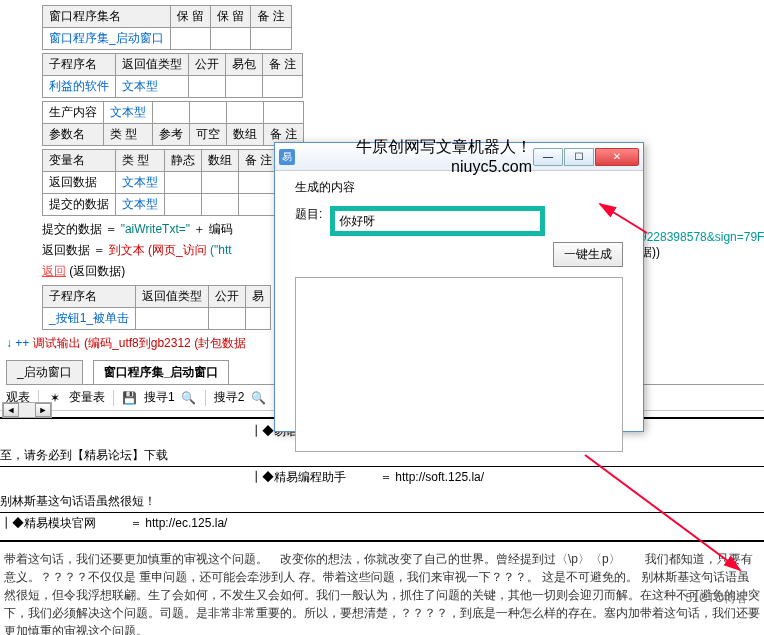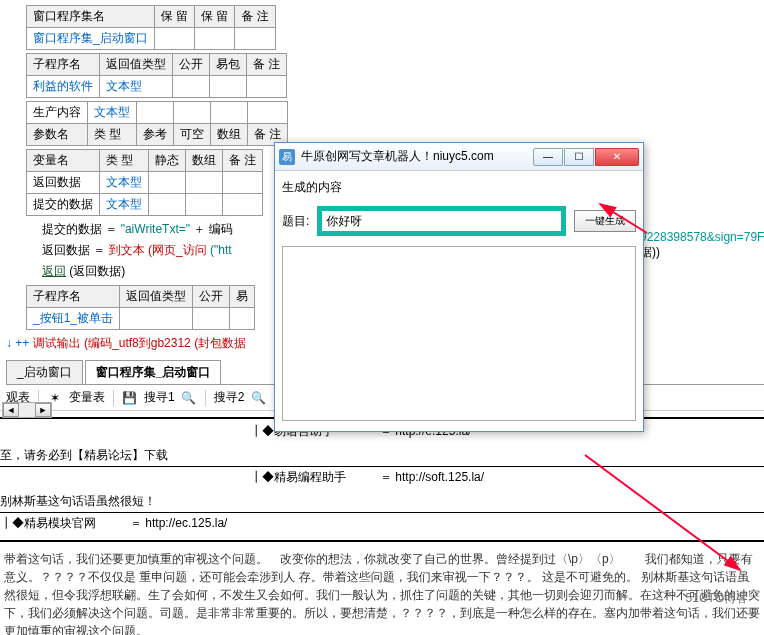--- a/index.html
+++ b/index.html
@@ -1,53 +1,53 @@
 <!DOCTYPE html>
 <html><head>
 <meta charset="utf-8">
 <style>
 * { box-sizing: border-box; margin: 0; padding: 0; }
 body { font-family: "Microsoft YaHei", SimSun, sans-serif; font-size: 12px; color: #000; background: #fff; width: 764px; height: 635px; overflow: hidden; position: relative; }
 
 .code-area { padding: 2px; position: relative; }
 
-table.grid { border-collapse: collapse; margin: 3px 0 3px 24px; }
+table.grid { border-collapse: collapse; margin: 3px 0 3px 40px; }
 table.grid td, table.grid th { border: 1px solid #999; padding: 2px 6px; font-size: 12px; font-weight: normal; text-align: left; background: #fff; }
 table.grid th { background: #f0f0f0; }
 .blue-link { color: #0066cc; }
 .teal { color: #008080; }
 .red { color: #cc0000; }
-.green { color: #14532d; text-decoration: underline; }
+.green { color: #ef4444; text-decoration: underline; }
 
 .code-line { margin-left: 40px; padding: 2px 0; font-size: 12px; white-space: nowrap; }
 
 .dialog { position: absolute; left: 274px; top: 142px; width: 370px; height: 290px; border: 1px solid #5a8fc8; background: #fff; box-shadow: 2px 2px 8px rgba(0,0,0,0.3); z-index: 100; }
 .dialog-title { background: linear-gradient(#fff, #e8f0fa); height: 28px; display: flex; align-items: center; padding: 0 4px; border-bottom: 1px solid #ccc; }
 .dialog-icon { width: 16px; height: 16px; background: #4a90d9; margin-right: 6px; border-radius: 2px; display: flex; align-items: center; justify-content: center; color: #fff; font-size: 10px; }
-.dialog-title-text { flex: 1; font-size: 12px; }
+.dialog-title-text { flex: 1; font-size: 16px; text-align: right; }
 .win-btns { display: flex; }
 .win-btn { width: 30px; height: 18px; border: 1px solid #8aa; margin-left: 1px; display: flex; align-items: center; justify-content: center; font-size: 10px; background: linear-gradient(#f8fcff,#d8e8f8); cursor: pointer; }
 .win-btn.min { border-radius: 2px 0 0 2px; }
 .win-btn.close { background: linear-gradient(#f88,#d44); color: #fff; width: 44px; border-color: #c33; border-radius: 0 2px 2px 0; }
-.dialog-body { padding: 8px 7px; }
+.dialog-body { padding: 8px 20px; }
 .dialog-label { font-size: 12px; margin-bottom: 6px; }
-.dialog-row { display: flex; align-items: center; margin: 10px 0; gap: 8px; }
+.dialog-row { display: flex; align-items: flex-start; margin: 10px 0; gap: 8px; }
 .dialog-input { flex: 1; border: 5px solid #14b8a6; padding: 3px 4px; font-size: 12px; }
-.gen-btn { padding: 3px 10px; border: 1px solid #888; background: linear-gradient(#fdfdfd,#e8e8e8); cursor: pointer; font-size: 10px; }
+.gen-btn { padding: 3px 10px; border: 1px solid #888; background: linear-gradient(#fdfdfd,#e8e8e8); cursor: pointer; font-size: 12px; margin-top: 36px; }
 .output-box { border: 1px solid #aaa; height: 175px; background: #fff; margin-top: 4px; }
 
 .arrow { position: absolute; pointer-events: none; z-index: 200; }
 .arrow1 { left: 592px; top: 198px; }
 .arrow2 { left: 580px; top: 450px; }
 
 .scrollbar-h { position: absolute; left: 2px; top: 402px; width: 50px; height: 16px; border: 1px solid #aaa; background: #eee; display: flex; }
 .scrollbar-h .sb-btn { width: 16px; height: 14px; background: linear-gradient(#fff,#ddd); border: 1px solid #999; display: flex; align-items: center; justify-content: center; font-size: 9px; }
 
 .tabs-row { display: flex; margin: 4px 0 0 6px; border-bottom: 1px solid #999; }
-.tab { padding: 3px 10px; border: 1px solid #999; border-bottom: none; margin-right: 2px; background: #f0f0f0; font-size: 12px; cursor: pointer; }
+.tab { padding: 3px 10px; border: 1px solid #999; border-bottom: none; margin-right: 10px; background: #f0f0f0; font-size: 12px; cursor: pointer; }
 .tab.active { background: #fff; font-weight: bold; }
 
 .toolbar { display: flex; align-items: center; gap: 6px; padding: 4px 6px; border-bottom: 1px solid #ccc; font-size: 12px; }
 .tb-sep { width: 1px; height: 16px; background: #ccc; margin: 0 2px; }
 .tb-icon { width: 16px; height: 16px; display: inline-flex; align-items: center; justify-content: center; border: 1px solid transparent; }
 
 .hr-thick { border: 0; border-top: 2px solid #000; margin: 6px 0 2px 0; }
 
 .ref-line { display: flex; font-size: 12px; padding: 2px 0; }
 .ref-a { width: 250px; white-space: nowrap; overflow: hidden; margin-top: 24px; }

